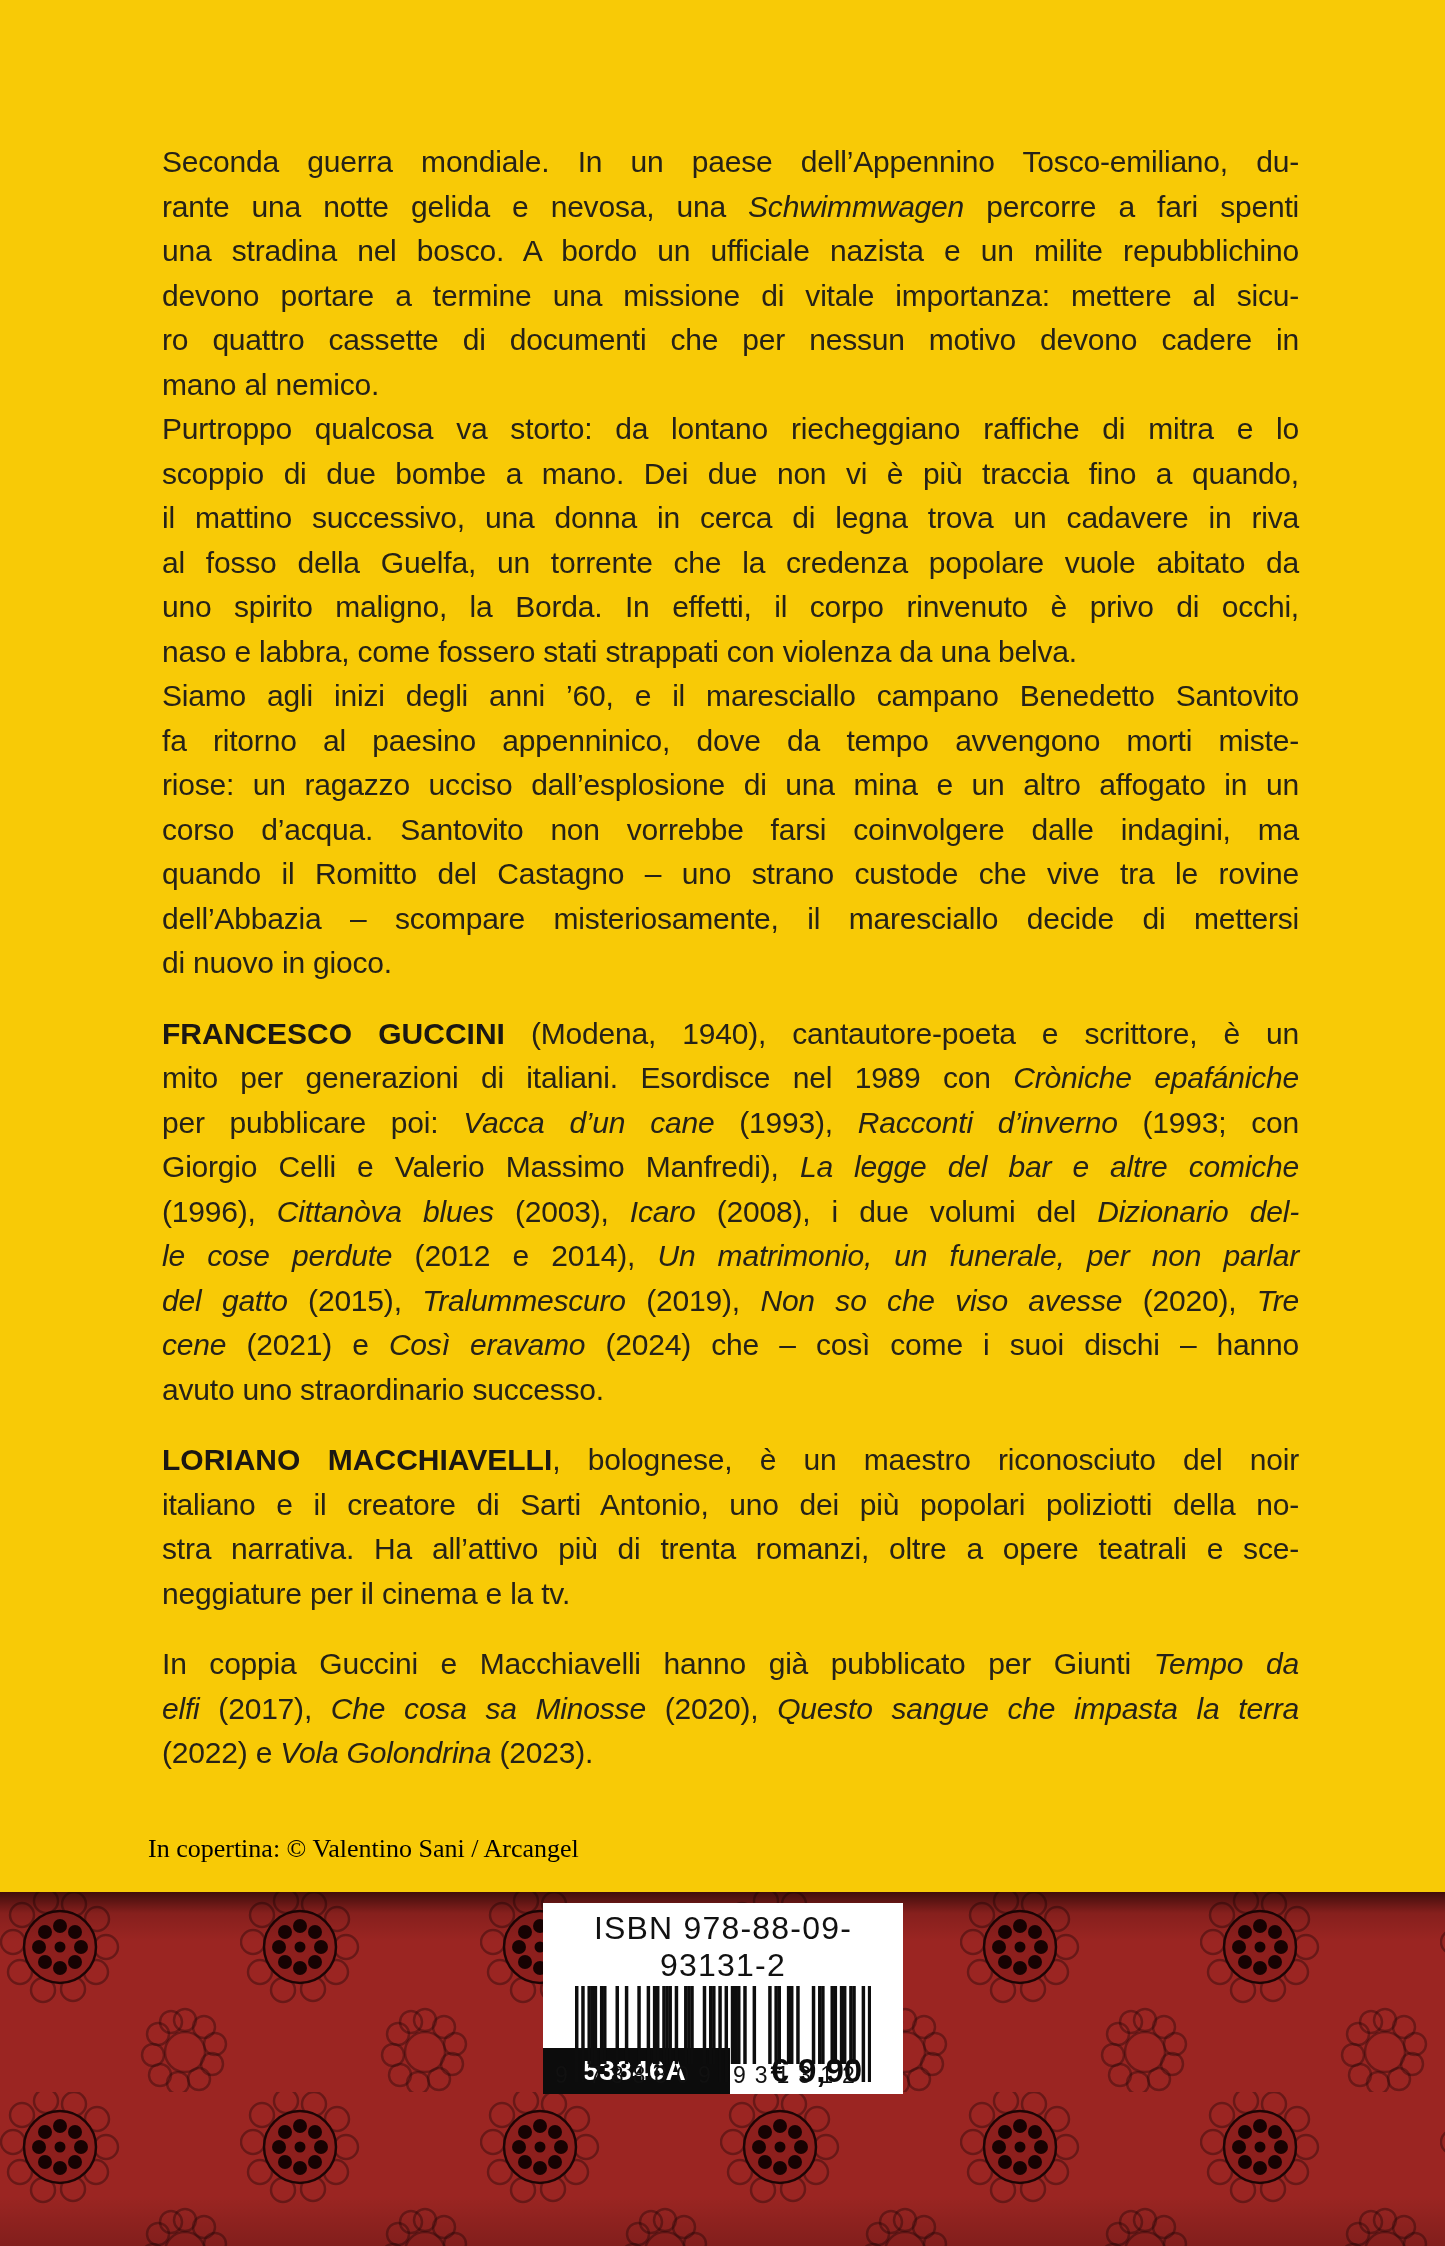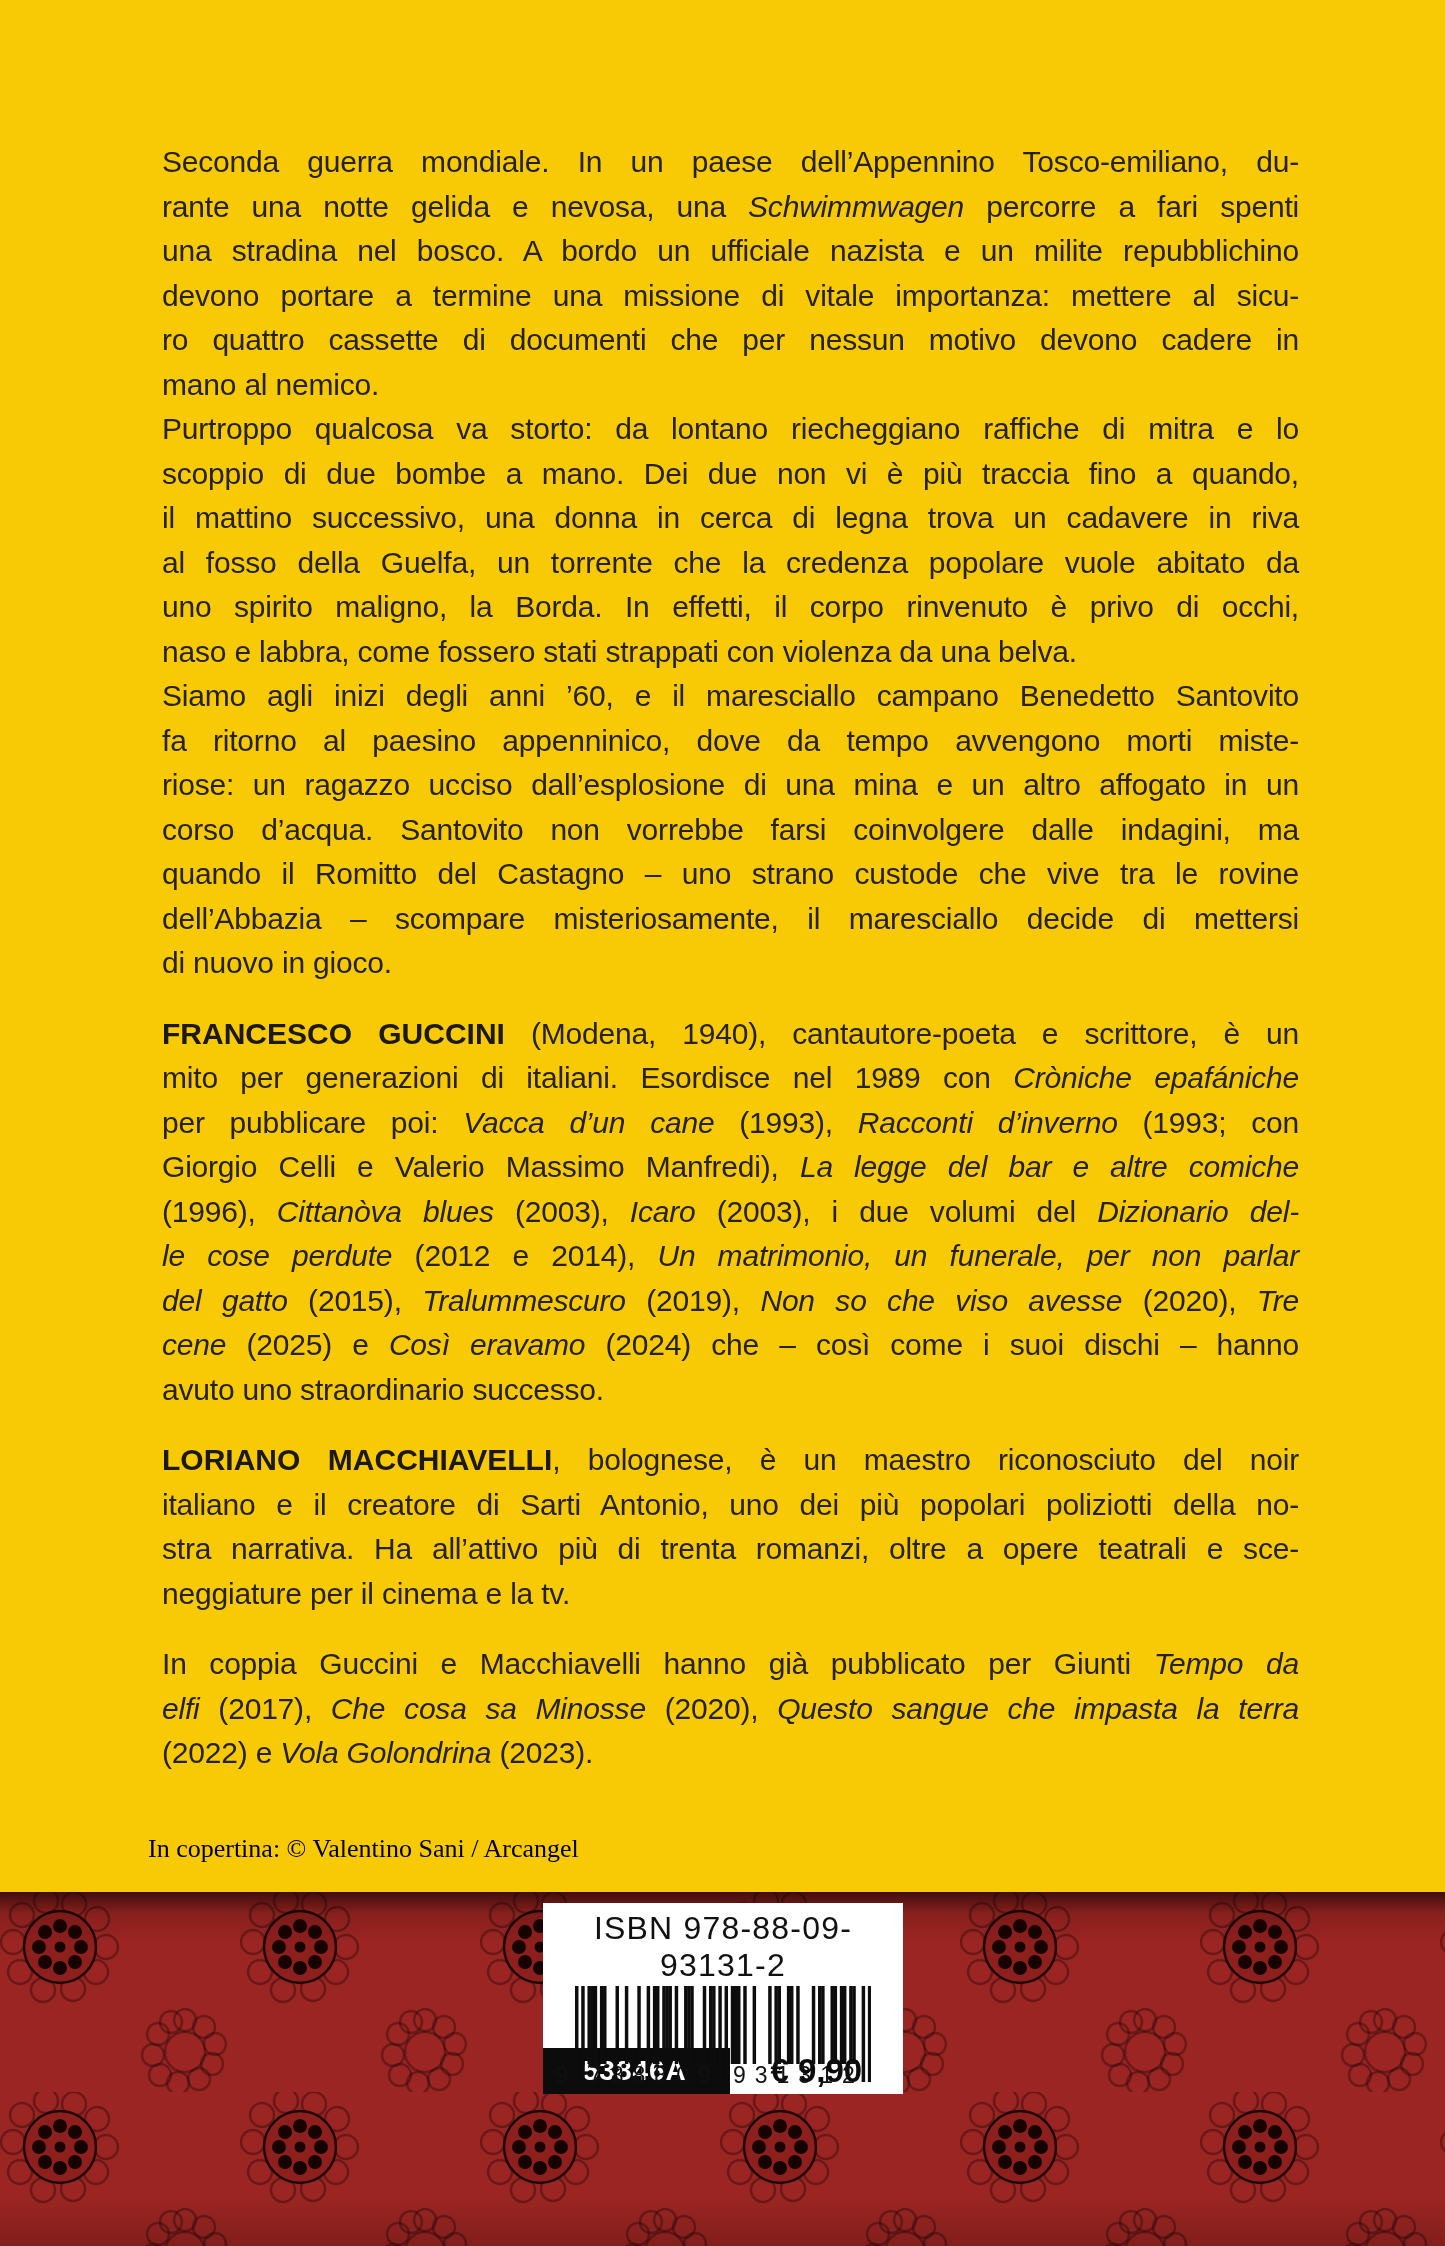--- a/index.html
+++ b/index.html
@@ -134,24 +134,24 @@
         <div class="line"><span>corso d’acqua. Santovito non vorrebbe farsi coinvolgere dalle indagini, ma</span></div>
         <div class="line"><span>quando il Romitto del Castagno – uno strano custode che vive tra le rovine</span></div>
         <div class="line"><span>dell’Abbazia – scompare misteriosamente, il maresciallo decide di mettersi</span></div>
         <div class="line last"><span>di nuovo in gioco.</span></div>
       </div>
       <div class="para gap">
         <div class="line"><span class="bd">FRANCESCO GUCCINI</span><span> (Modena, 1940), cantautore-poeta e scrittore, è un</span></div>
         <div class="line"><span>mito per generazioni di italiani. Esordisce nel 1989 con </span><span class="it">Cròniche epafániche</span></div>
         <div class="line"><span>per pubblicare poi: </span><span class="it">Vacca d’un cane</span><span> (1993), </span><span class="it">Racconti d’inverno</span><span> (1993; con</span></div>
         <div class="line"><span>Giorgio Celli e Valerio Massimo Manfredi), </span><span class="it">La legge del bar e altre comiche</span></div>
-        <div class="line"><span>(1996), </span><span class="it">Cittanòva blues</span><span> (2003), </span><span class="it">Icaro</span><span> (2003), i due volumi del </span><span class="it">Dizionario del-</span></div>
+        <div class="line"><span>(1996), </span><span class="it">Cittanòva blues</span><span> (2003), </span><span class="it">Icaro</span><span> (2008), i due volumi del </span><span class="it">Dizionario del-</span></div>
         <div class="line"><span class="it">le cose perdute</span><span> (2012 e 2014), </span><span class="it">Un matrimonio, un funerale, per non parlar</span></div>
         <div class="line"><span class="it">del gatto</span><span> (2015), </span><span class="it">Tralummescuro</span><span> (2019), </span><span class="it">Non so che viso avesse</span><span> (2020), </span><span class="it">Tre</span></div>
-        <div class="line"><span class="it">cene</span><span> (2025) e </span><span class="it">Così eravamo</span><span> (2024) che – così come i suoi dischi – hanno</span></div>
+        <div class="line"><span class="it">cene</span><span> (2021) e </span><span class="it">Così eravamo</span><span> (2024) che – così come i suoi dischi – hanno</span></div>
         <div class="line last"><span>avuto uno straordinario successo.</span></div>
       </div>
       <div class="para gap">
         <div class="line"><span class="bd">LORIANO MACCHIAVELLI</span><span>, bolognese, è un maestro riconosciuto del noir</span></div>
         <div class="line"><span>italiano e il creatore di Sarti Antonio, uno dei più popolari poliziotti della no-</span></div>
         <div class="line"><span>stra narrativa. Ha all’attivo più di trenta romanzi, oltre a opere teatrali e sce-</span></div>
         <div class="line last"><span>neggiature per il cinema e la tv.</span></div>
       </div>
       <div class="para gap">
         <div class="line"><span>In coppia Guccini e Macchiavelli hanno già pubblicato per Giunti </span><span class="it">Tempo da</span></div>

